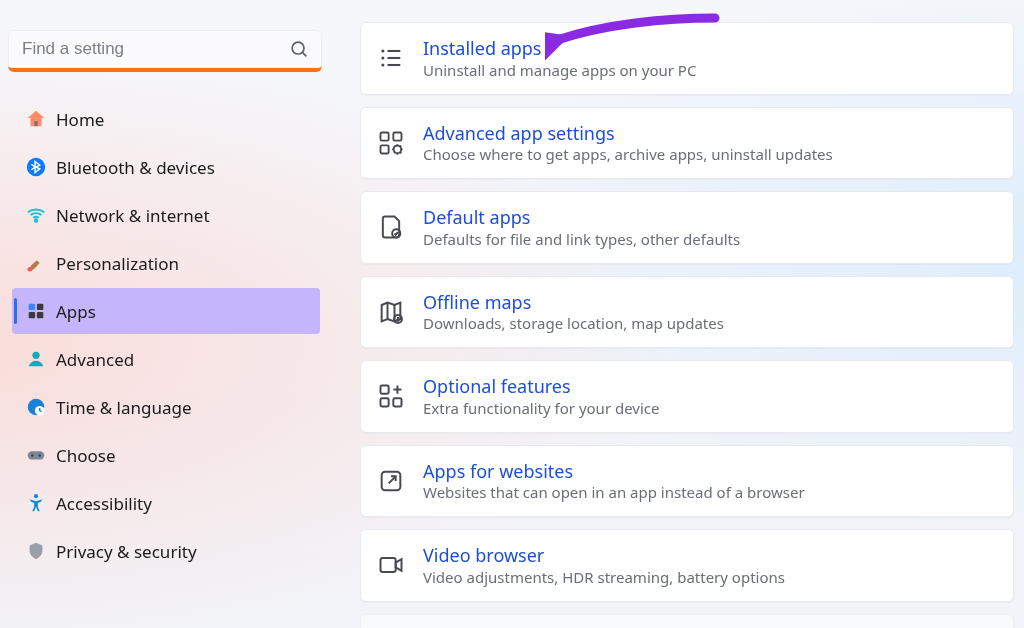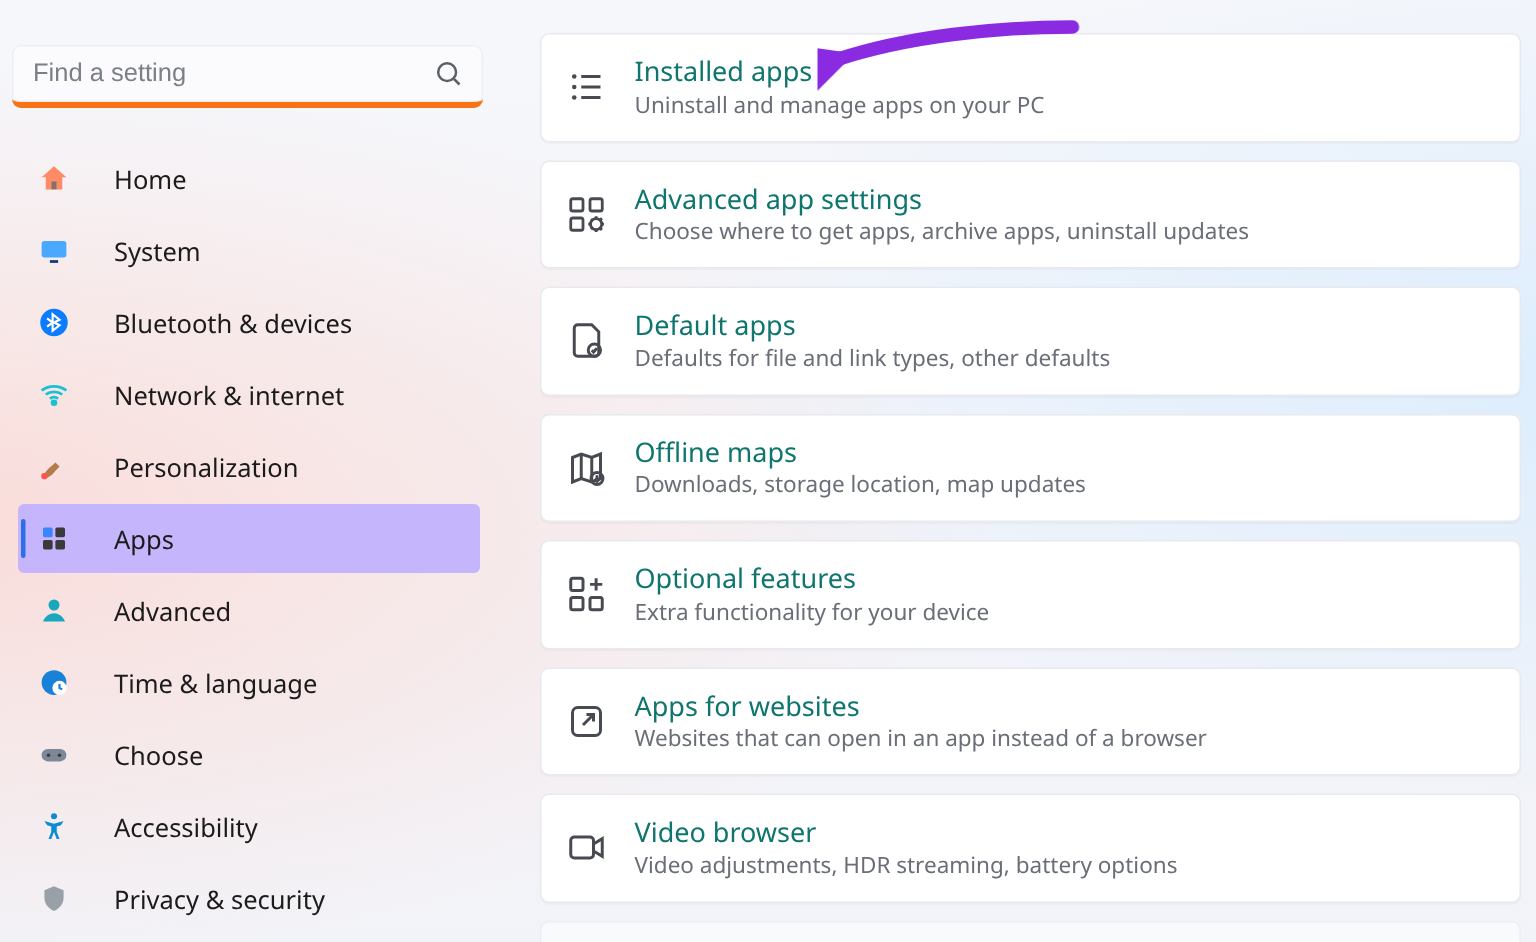--- a/index.html
+++ b/index.html
@@ -37,21 +37,21 @@
     }
     .search input::placeholder { color: #7b7f86; }
     .search .mag {
       position: absolute; right: 12px; top: 50%; transform: translateY(-50%);
       width: 22px; height: 22px; color: #5b5f66;
     }
 
     .nav { list-style: none; margin-top: 14px; }
     .nav li { margin: 0; }
     .nav-item {
-      display: flex; align-items: center; gap: 28px;
+      display: flex; align-items: center; gap: 8px;
       padding: 11px 12px 11px 12px; margin: 2px 6px;
       border-radius: 4px; font-size: 17px; color: #1b1b1b;
       cursor: pointer;
     }
     .nav-item .ico { width: 24px; height: 24px; display:flex; align-items:center; justify-content:center; }
     .nav-item.selected { background: #c4b5fd; position: relative; }
     .nav-item.selected::before {
       content: ""; position: absolute; left: 2px; top: 10px; bottom: 10px;
       width: 3px; border-radius: 2px; background: #2e6fe6;
     }
@@ -66,21 +66,21 @@
     .cards { display: flex; flex-direction: column; gap: 12px; }
     .card {
       display: flex; align-items: center; gap: 18px;
       background: #fff; border: 1px solid #e8e9ee;
       border-radius: 6px; padding: 14px 18px 14px 16px;
       box-shadow: 0 1px 1px rgba(0,0,0,.03);
       cursor: pointer;
     }
     .card .cicon { width: 28px; height: 28px; color: #474a50; flex: 0 0 28px; display:flex; align-items:center; justify-content:center;}
     .card .ctxt { flex: 1; }
-    .card-title { font-size: 18px; color: #0f766e; line-height: 1.25; }
+    .card-title { font-size: 18px; color: #1d4ed8; line-height: 1.25; }
     .card-sub { font-size: 15px; color: #6a6e76; margin-top: 0; }
 
     
     .arrow { position: absolute; left: 545px; top: 12px; pointer-events: none; }
 
     
     svg { display: block; }
   </style>
 </head>
 <body>
@@ -106,31 +106,20 @@
     <ul class="nav">
       <li>
           <div class="nav-item">
         <span class="ico ic-home">
           <svg viewBox="0 0 24 24">
                 <path fill="#ff8a65" d="M12 3l9 8h-3v9h-4v-6H10v6H6v-9H3z"></path>
                 <rect x="10" y="14" width="4" height="6" fill="#8d6e63"></rect>
               </svg>
         </span>
         <span>Home</span>
-      </div>
-        </li>
-      <li>
-          <div class="nav-item">
-        <span class="ico ic-sys">
-          <svg viewBox="0 0 24 24">
-                <rect x="3" y="5" width="18" height="12" rx="2" fill="#4aa9ff"></rect>
-                <rect x="9" y="19" width="6" height="2" fill="#0b3f77"></rect>
-              </svg>
-        </span>
-        <span>System</span>
       </div>
         </li>
       <li>
           <div class="nav-item">
         <span class="ico ic-bt">
           <svg viewBox="0 0 24 24">
                 <circle cx="12" cy="12" r="10" fill="#0b7cff"></circle>
                 <path d="M11 6l5 4-4 2 4 2-5 4V6z M7 9l4 3-4 3" fill="none" stroke="#fff" stroke-width="1.6"></path>
               </svg>
         </span>

